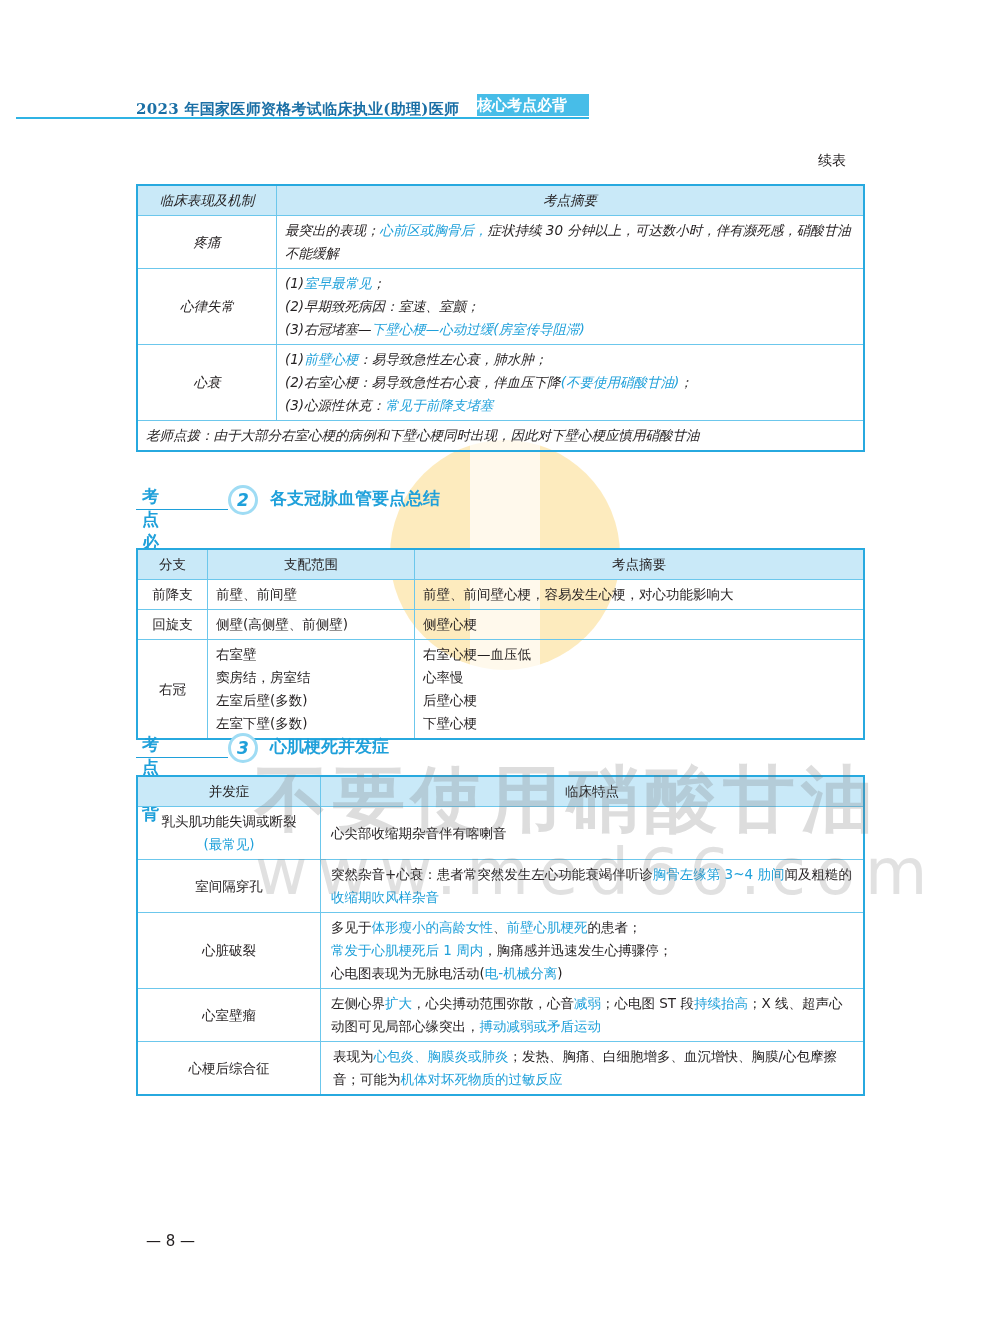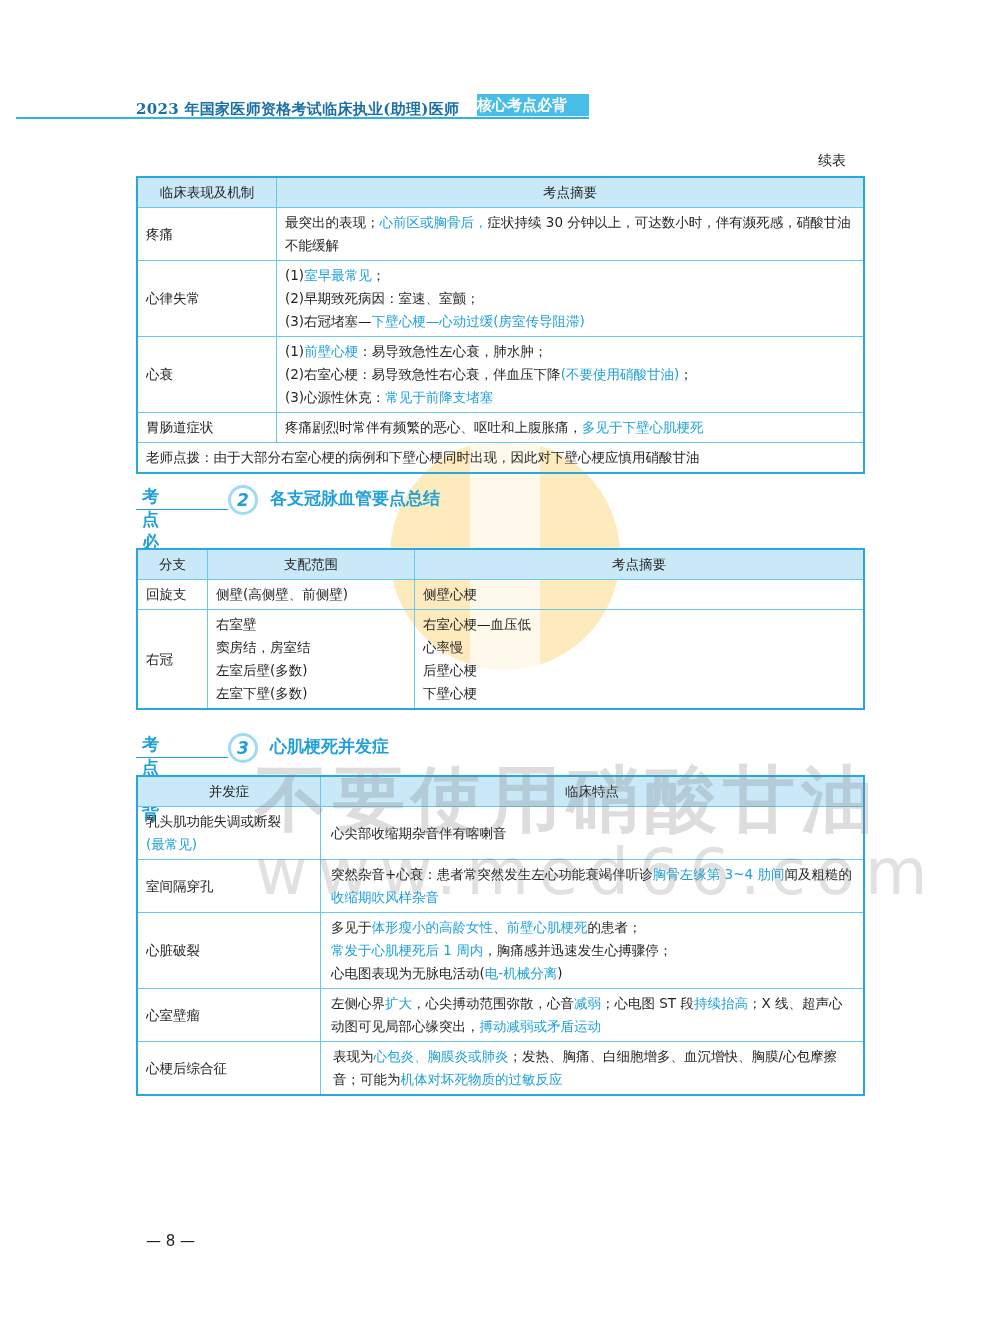--- a/index.html
+++ b/index.html
@@ -9,21 +9,21 @@
   .header-line { position:absolute; left:16px; top:21px; width:573px; height:2px; background:#2fb3e4; }
   .header-title { position:absolute; left:136px; top:4px; font-size:15px; font-weight:bold;
                   color:#1a6fa5; letter-spacing:0.3px; font-family:"DejaVu Serif","Liberation Serif",serif; }
   .header-tag { position:absolute; left:477px; top:-2px; width:112px; height:22px; background:#47bde8;
                 color:#fff; font-size:15px; font-weight:bold; text-align:left; line-height:22px; }
   .cont-label { position:absolute; left:818px; top:152px; font-size:14px; color:#231f20; }
   table.t { position:absolute; border-collapse:collapse; font-size:13.5px; left:136px; width:729px;
             border:2px solid #27a9df; }
   table.t td, table.t th { border:1px solid #6cc7ec; padding:3px 8px; vertical-align:middle; line-height:23px; }
   table.t th { background:#c9e9f8; font-weight:normal; height:22px; }
-  table.t td.c { }
+  table.t td.c { text-align:center; }
   .hl { color:#1fa0da; }
   .sec { position:absolute; left:136px; height:30px; }
   .sec-tag { position:absolute; left:6px; top:0; font-size:17px; font-weight:bold; color:#1fa0da; }
   .sec-underline { position:absolute; left:0; top:24px; width:92px; height:1px; background:#1fa0da; }
   .sec-num { position:absolute; left:92px; top:0; width:24px; height:24px; border-radius:50%;
              border:3px solid #9fdcf4; color:#1fa0da; font-weight:bold; font-style:italic;
              font-size:17px; text-align:center; line-height:24px; background:#fff; }
   .sec-title { position:absolute; left:134px; top:2px; font-size:17px; font-weight:bold; color:#1fa0da; white-space:nowrap; }
   .watermark-logo { position:absolute; left:390px; top:440px; width:230px; height:230px; border-radius:50%;
                     background:rgba(250,210,110,0.45); }
@@ -41,21 +41,21 @@
 <div class="watermark-logo-inner"></div>
 
 <div class="header">
   <div class="header-line"></div>
   <div class="header-title">2023 年国家医师资格考试临床执业(助理)医师</div>
   <div class="header-tag">核心考点必背</div>
 </div>
 
 <div class="cont-label">续表</div>
 
-<table class="t" id="t1" style="top:176px;">
+<table class="t" id="t1" style="top:184px;font-style:italic;">
   <thead>
       <tr>
     <th style="width:122px">临床表现及机制</th>
     <th>考点摘要</th>
   </tr>
     </thead>
   <tbody id="t1body">
       <tr>
         <td class="c">疼痛</td>
         <td>
@@ -69,26 +69,20 @@
           <div><span>(2)早期致死病因：室速、室颤；</span></div>
           <div><span>(3)右冠堵塞—</span><span class="hl">下壁心梗—心动过缓(房室传导阻滞)</span></div>
         </td>
       </tr>
       <tr>
         <td class="c">心衰</td>
         <td>
           <div><span>(1)</span><span class="hl">前壁心梗</span><span>：易导致急性左心衰，肺水肿；</span></div>
           <div><span>(2)右室心梗：易导致急性右心衰，伴血压下降</span><span class="hl">(不要使用硝酸甘油)</span><span>；</span></div>
           <div><span>(3)心源性休克：</span><span class="hl">常见于前降支堵塞</span></div>
-        </td>
-      </tr>
-      <tr>
-        <td class="c">胃肠道症状</td>
-        <td>
-          <div><span>疼痛剧烈时常伴有频繁的恶心、呕吐和上腹胀痛，</span><span class="hl">多见于下壁心肌梗死</span></div>
         </td>
       </tr>
       <tr>
         <td colspan="2">老师点拨：由于大部分右室心梗的病例和下壁心梗同时出现，因此对下壁心梗应慎用硝酸甘油</td>
       </tr>
     </tbody>
 </table>
 
 <div class="sec" style="top:485px;">
   <span class="sec-tag">考点必背</span>
@@ -100,20 +94,29 @@
 <table class="t" id="t2" style="top:548px;">
   <thead>
       <tr>
     <th style="width:53px">分支</th>
     <th style="width:190px">支配范围</th>
     <th>考点摘要</th>
   </tr>
     </thead>
   <tbody id="t2body">
       <tr>
+        <td class="c">前降支</td>
+        <td>
+          <div>前壁、前间壁</div>
+        </td>
+        <td>
+          <div>前壁、前间壁心梗，容易发生心梗，对心功能影响大</div>
+        </td>
+      </tr>
+      <tr>
         <td class="c">回旋支</td>
         <td>
           <div>侧壁(高侧壁、前侧壁)</div>
         </td>
         <td>
           <div>侧壁心梗</div>
         </td>
       </tr>
       <tr>
         <td class="c">右冠</td>

